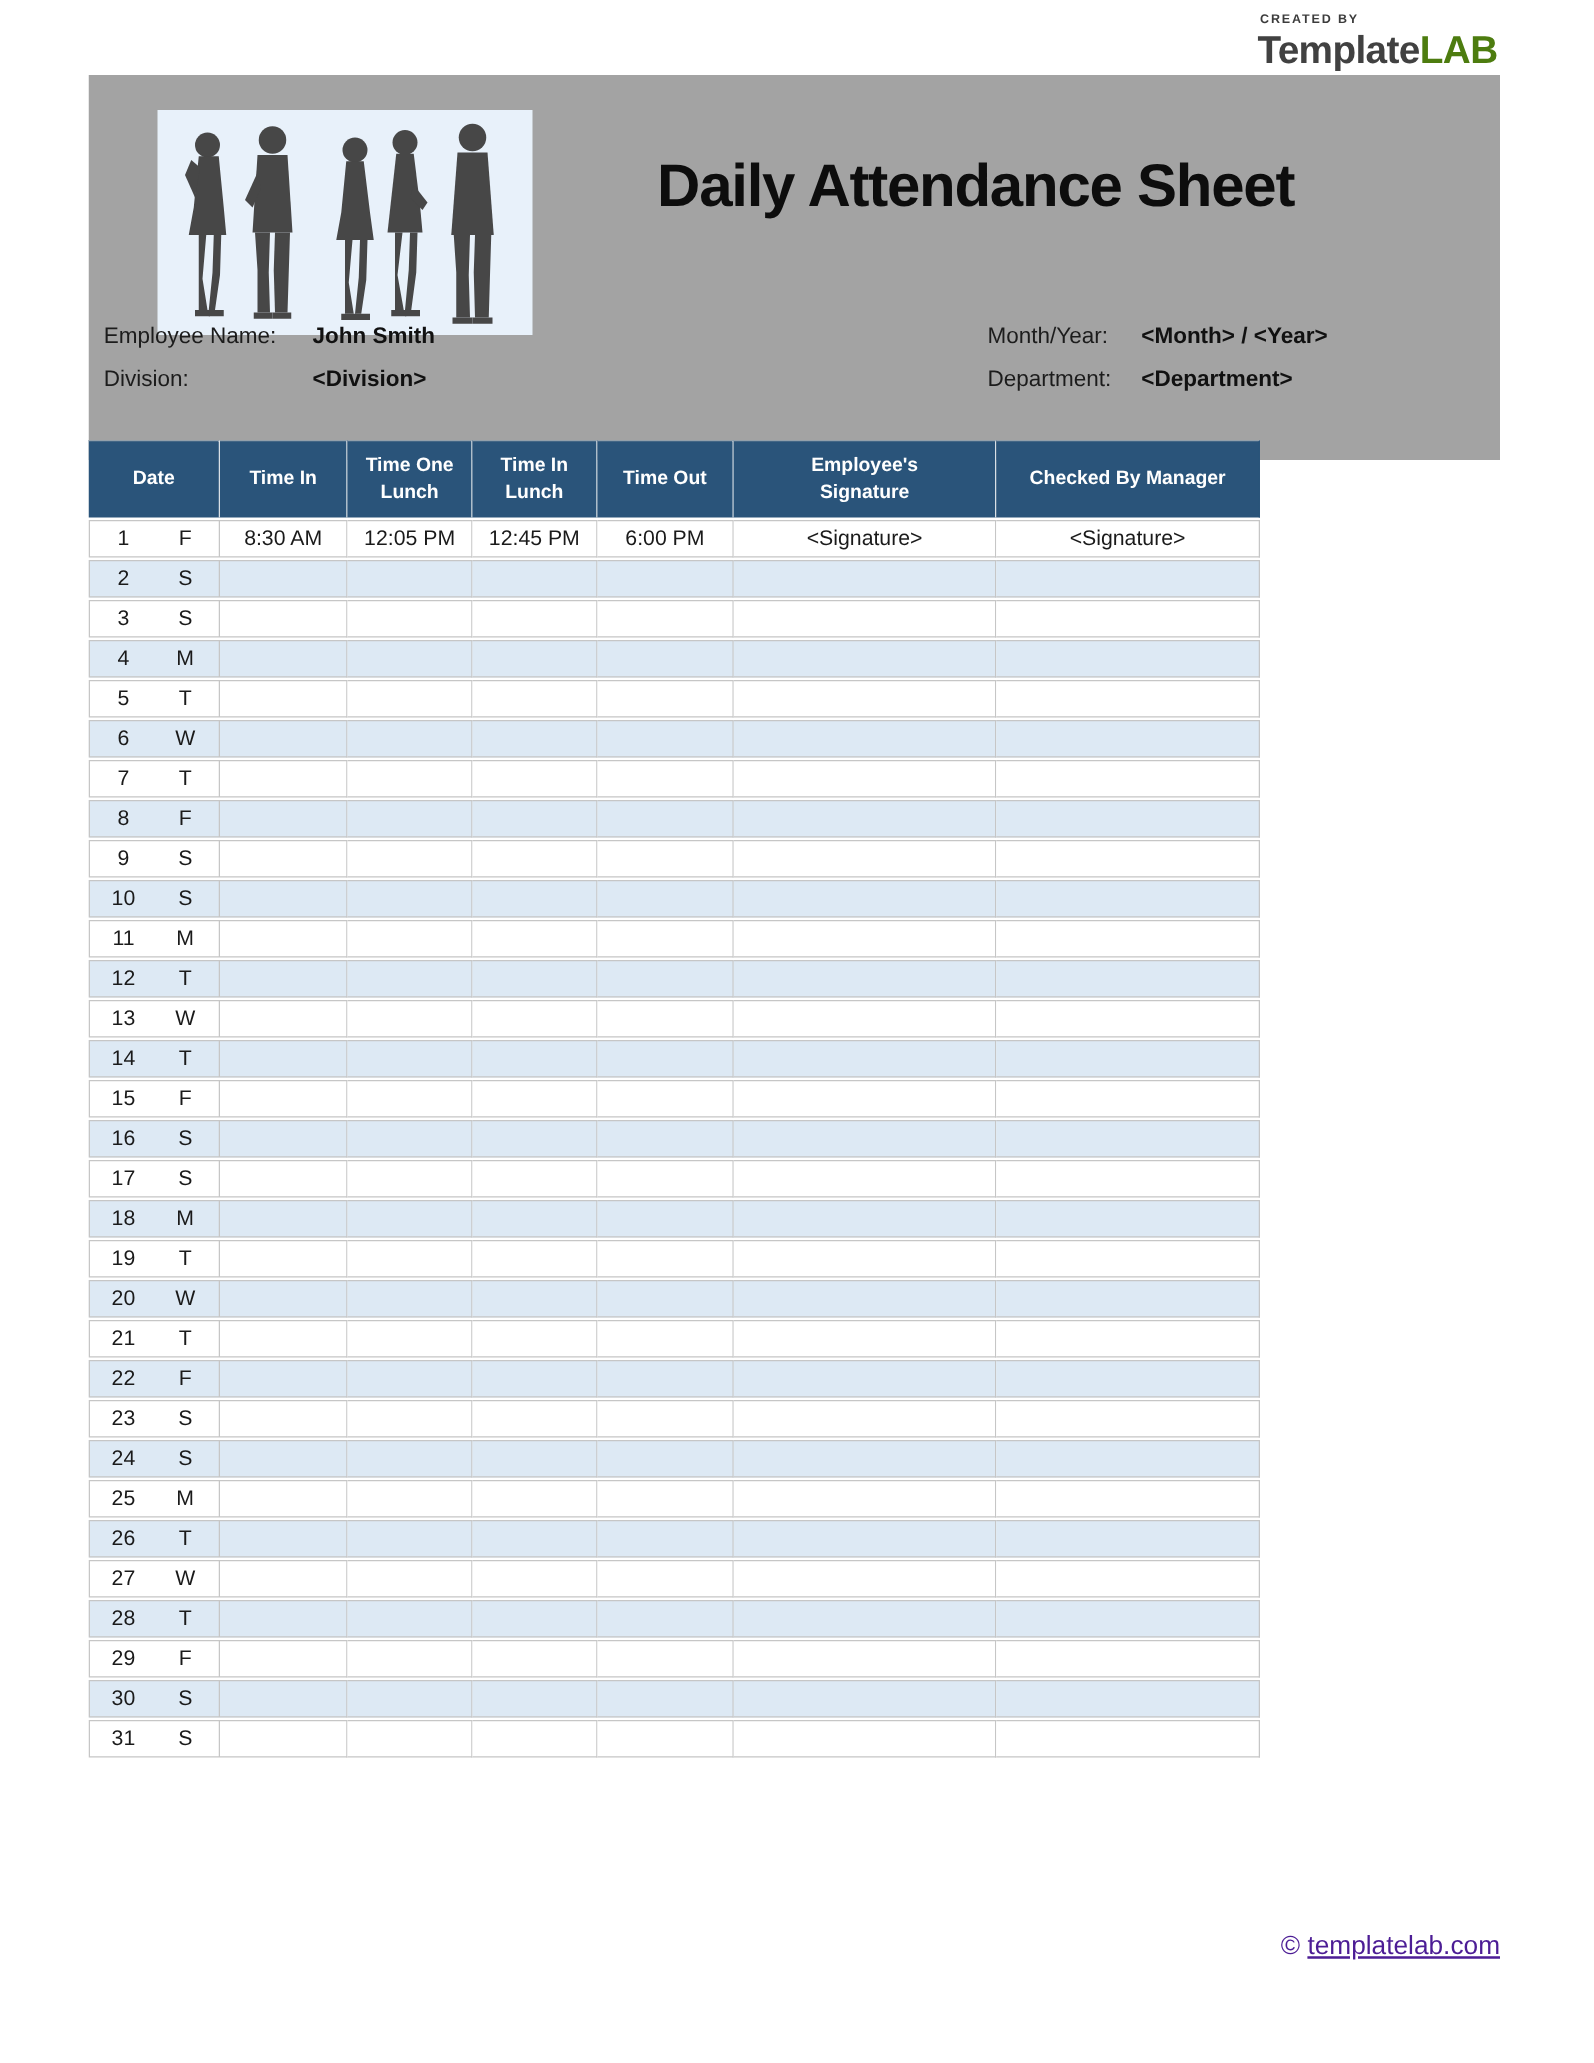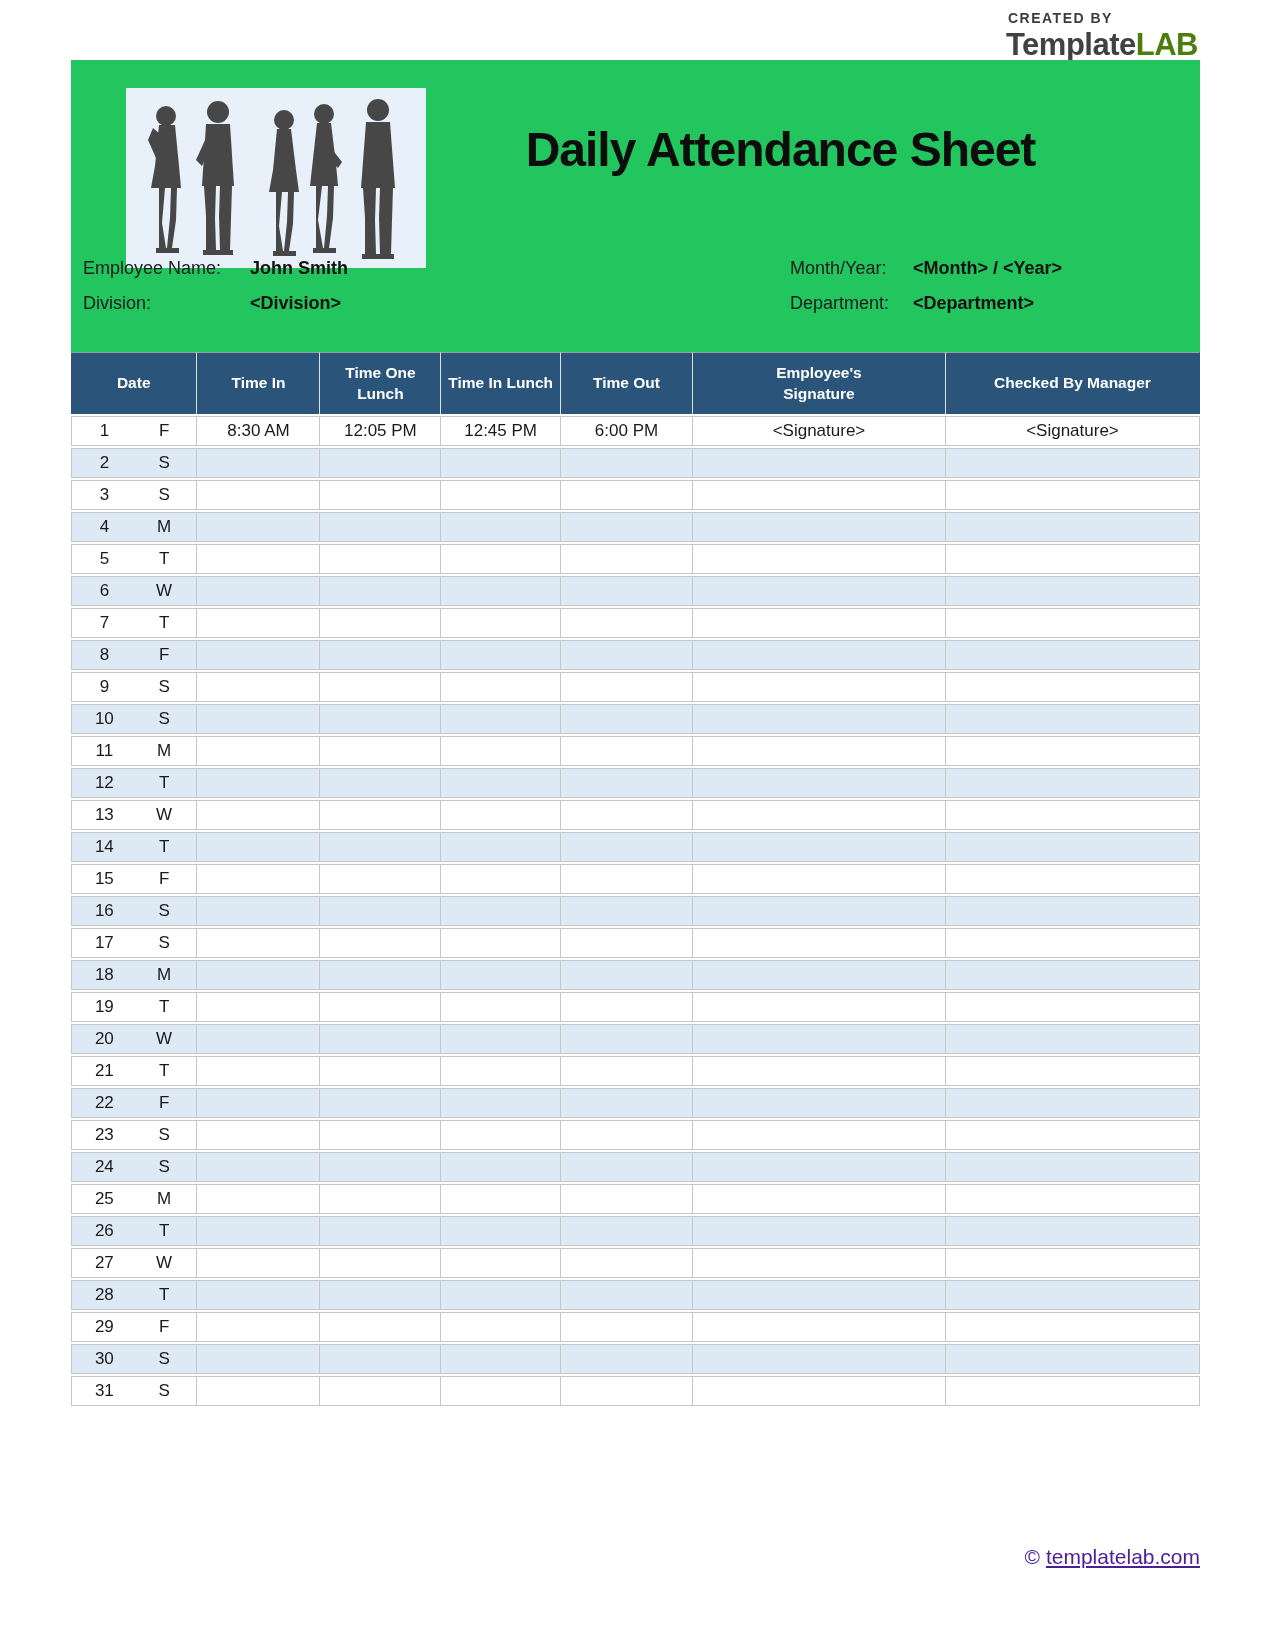--- a/index.html
+++ b/index.html
@@ -1,39 +1,39 @@
 <!DOCTYPE html>
 <html><head>
 <meta charset="utf-8">
 <style>
   * { margin:0; padding:0; box-sizing:border-box; }
   html,body { width:1275px; height:1650px; background:#ffffff; overflow:hidden;
               font-family:"Liberation Sans", sans-serif; }
 
   
   .logo { position:absolute; top:10px; right:77px; text-align:left; }
-  .logo .created-by { display:block; font-size:14px; font-weight:bold; letter-spacing:1.5px;
+  .logo .created-by { display:block; font-size:10px; font-weight:bold; letter-spacing:1.5px;
                       color:#3c3c3c; margin-left:2px; margin-bottom:1px; }
   .logo .brand { font-size:31px; font-weight:bold; letter-spacing:-0.5px; }
   .logo .brand .t1 { color:#414141; }
   .logo .brand .t2 { color:#4d7c0f; }
 
   
-  .hero { position:absolute; left:71px; top:60px; width:1129px; height:308px; background:#22c55e; }
+  .hero { position:absolute; left:71px; top:60px; width:1129px; height:308px; background:#a3a3a3; }
   .people { position:absolute; left:55px; top:28px; width:300px; height:180px; background:#e8f1fa; }
   .people svg { display:block; width:100%; height:100%; }
   .page-title { position:absolute; left:360px; right:70px; top:62px; text-align:center;
                 font-size:48px; font-weight:bold; color:#0d0d0d; letter-spacing:-1px; }
   .info-grid { position:absolute; left:12px; right:12px; top:198px;
                display:grid; grid-template-columns:167px 540px 123px auto; row-gap:14px;
                font-size:18px; color:#1c1c1c; align-items:center; }
   .info-grid .val { font-weight:bold; color:#111; }
 
   
-  .sheet { position:absolute; left:71px; top:350px; width:1129px; }
+  .sheet { position:absolute; left:71px; top:350px; width:937px; }
   table { width:100%; border-collapse:separate; border-spacing:0 2px; table-layout:fixed; }
   thead th { background:#2a547a; color:#ffffff; font-size:15.5px; font-weight:bold;
              height:62px; vertical-align:middle; text-align:center; line-height:1.3;
              border-top:1px solid #93a0ab; border-right:1px solid #d9e0e6; padding:0 6px; }
   thead th:last-child { border-right:1px solid #2a547a; }
   thead th.th-emp .hdr { display:inline-block; max-width:120px; }
   tbody td { height:30px; background:#ffffff; font-size:17px; color:#1a1a1a; text-align:center;
              vertical-align:middle; border-top:1px solid #c6c6c6; border-bottom:1px solid #c6c6c6;
              border-right:1px solid #c6c6c6; overflow:hidden; white-space:nowrap; }
   tbody td:first-child { border-left:1px solid #c6c6c6; }

